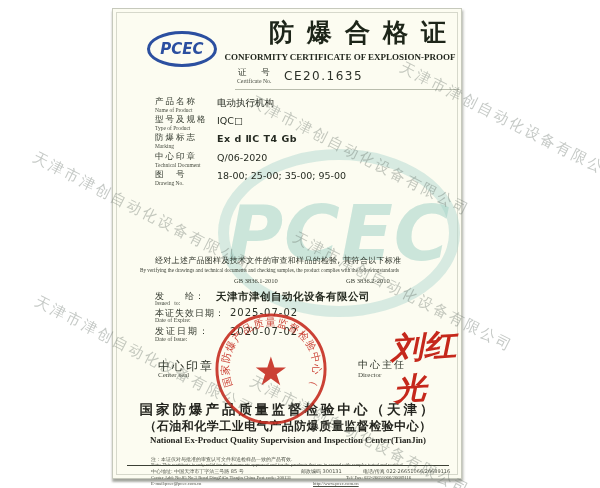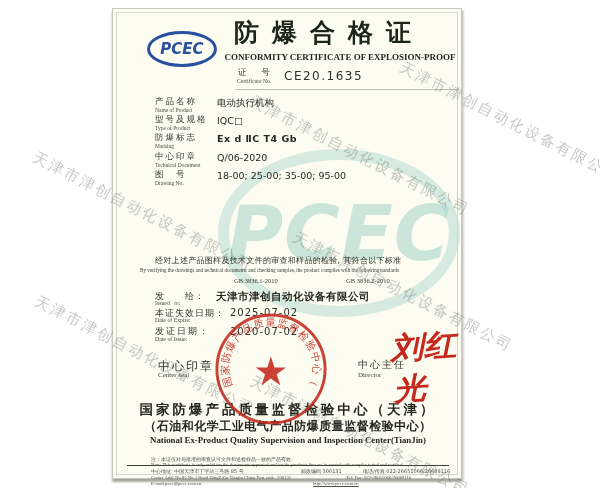--- a/index.html
+++ b/index.html
@@ -22,21 +22,21 @@
              border:11px solid rgba(176,216,207,.48); border-radius:50%;
              display:flex; align-items:center; justify-content:center; z-index:2; }
   .wm-pcec span { font-size:76px; font-weight:bold; font-style:italic;
                   color:rgba(163,209,199,.55); letter-spacing:1px; }
 
   
   .logo { position:absolute; left:34px; top:22px; width:70px; height:36px;
           border:3px solid #2b4fa0; border-radius:50%;
           display:flex; align-items:center; justify-content:center; z-index:3; }
   .logo span { color:#2b4fa0; font-weight:bold; font-style:italic; font-size:15px; }
-  .title { position:absolute; left:108px; top:7px; width:238px; text-align:left;
+  .title { position:absolute; left:108px; top:7px; width:238px; text-align:right;
            font-size:25px; font-weight:bold; color:#1d2519; letter-spacing:13px;
            text-indent:13px; z-index:3; }
   .subtitle { position:absolute; left:108px; top:43px; width:238px; text-align:center;
               font-family:"Liberation Serif",serif; font-weight:bold; font-size:9px;
               color:#23281f; z-index:3; }
   .certno-label-cn { position:absolute; left:125px; top:58px; font-size:8.5px;
                      letter-spacing:6px; color:#343a30; z-index:3; }
   .certno-label-en { position:absolute; left:124px; top:69px; font-size:5.8px;
                      font-family:"Liberation Serif",serif; color:#4a4f44; z-index:3; }
   .certno-value { position:absolute; left:171px; top:60px; font-size:12px;

